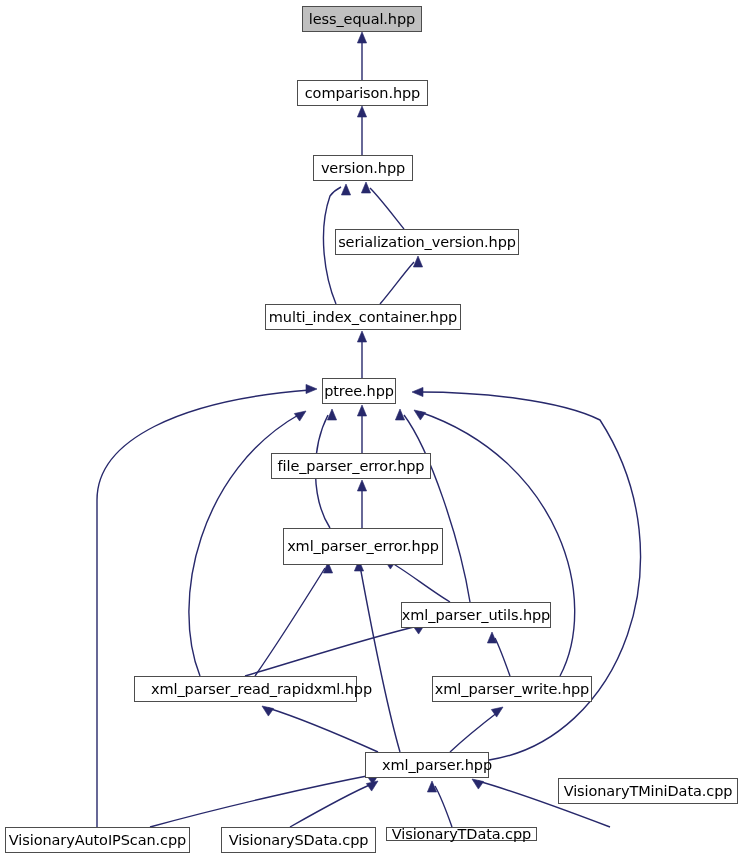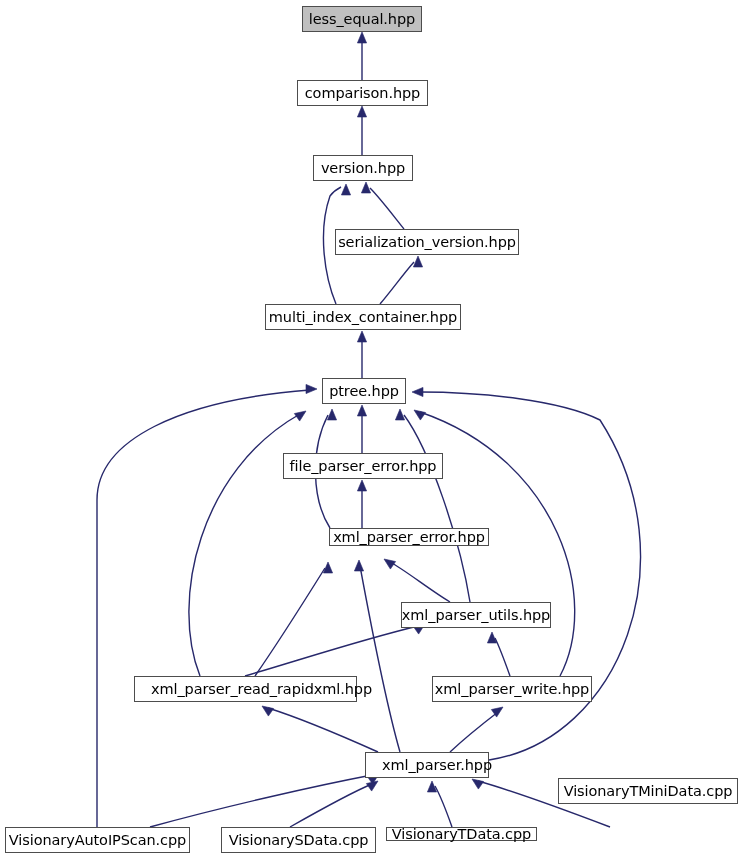--- a/index.html
+++ b/index.html
@@ -118,27 +118,27 @@
     </div>
     <div class="node-box" style="left: 313px; top: 155px; width: 100px; height: 26px;">
       <span class="node-label">version.hpp</span>
     </div>
     <div class="node-box" style="left: 335px; top: 229px; width: 184px; height: 26px;">
       <span class="node-label">serialization_version.hpp</span>
     </div>
     <div class="node-box" style="left: 265px; top: 304px; width: 196px; height: 26px;">
       <span class="node-label">multi_index_container.hpp</span>
     </div>
-    <div class="node-box" style="left: 322px; top: 378px; width: 84px; height: 26px;">
+    <div class="node-box" style="left: 322px; top: 378px; width: 74px; height: 26px;">
       <span class="node-label">ptree.hpp</span>
     </div>
-    <div class="node-box" style="left: 283px; top: 453px; width: 160px; height: 26px;">
+    <div class="node-box" style="left: 271px; top: 453px; width: 160px; height: 26px;">
       <span class="node-label">file_parser_error.hpp</span>
     </div>
-    <div class="node-box" style="left: 283px; top: 528px; width: 160px; height: 18px; margin-left: 46px;">
+    <div class="node-box" style="left: 283px; top: 528px; width: 160px; height: 37px;">
       <span class="node-label">xml_parser_error.hpp</span>
     </div>
     <div class="node-box" style="left: 401px; top: 602px; width: 150px; height: 26px;">
       <span class="node-label">xml_parser_utils.hpp</span>
     </div>
     <div class="node-box" style="left: 134px; top: 676px; width: 223px; height: 26px; padding-left: 32px;">
       <span class="node-label">xml_parser_read_rapidxml.hpp</span>
     </div>
     <div class="node-box" style="left: 432px; top: 676px; width: 160px; height: 26px;">
       <span class="node-label">xml_parser_write.hpp</span>

